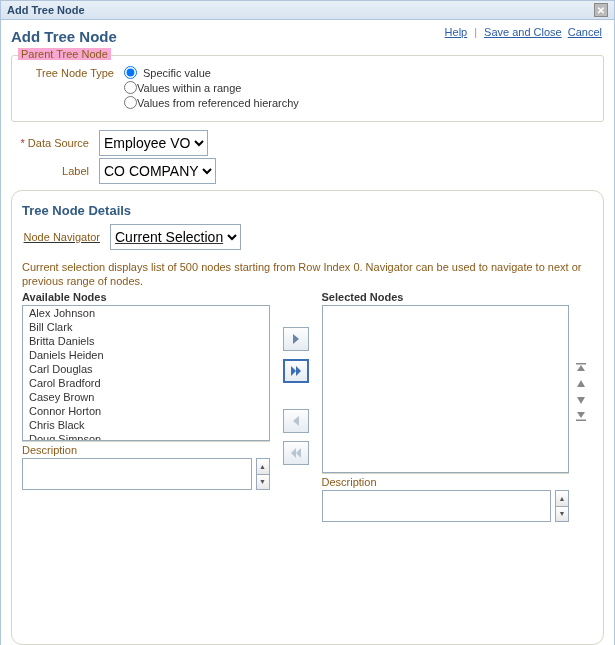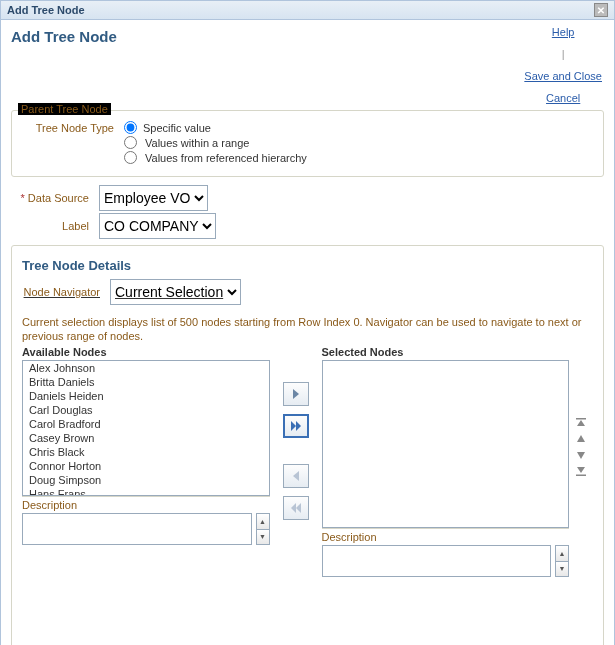--- a/index.html
+++ b/index.html
@@ -41,47 +41,47 @@
   .page-title {
     font-size: 15px; font-weight: bold;
     color: #315b82;
     padding: 2px 0 4px 0;
   }
   .action-links a, .action-links span.link {
     color: #2a5caa; text-decoration: underline;
     cursor:pointer;
     padding: 0 2px;
   }
-  .action-links { display:flex; gap:10px; align-items:center; font-size:11px;flex-direction:column; }
+  .action-links { display:flex; gap:2px; align-items:center; font-size:11px; }
   .action-links .divider { color:#999; padding:0 3px; text-decoration:none; }
   .fieldset {
     border: 1px solid #d6d6c8;
     border-radius: 3px;
     padding: 8px 10px 10px 10px;
     margin-bottom: 8px;
     position: relative;
   }
   .legend {
     color: #8a5a1a;
     font-size: 11px;
     position:absolute; top:-8px; left:6px;
-    background:#000000; padding:0 3px;
+    background:#f9a8d4; padding:0 3px;
   }
   .form-row {
     display:flex; align-items:center;
     gap: 6px;
     margin:2px 0;
   }
   .label {
     color: #8a5a1a;
     text-align: right;
     flex: 0 0 96px;
     padding-right:4px;
   }
-  .radio-row { display:flex; align-items:center; gap:8px; margin:2px 0 2px 102px; }
+  .radio-row { display:flex; align-items:center; gap:0; margin:2px 0 2px 102px; }
   .req { color:#a33; }
   select {
     font-family: Tahoma, Arial, sans-serif;
     font-size:14px;
     border:1px solid #9ab;
     background:#fff;
     height:26px;
   }
   .section-title {
     color:#315b82; font-weight:bold; font-size:13px;
@@ -146,21 +146,21 @@
   .reorder .rbtn {
     width:16px; height:14px;
     color:#666;
     display:flex; align-items:center; justify-content:center;
     font-size:9px; line-height:1;
     cursor:pointer;
   }
   .nested-box {
     border:1px solid #d6d6c8;
     padding:8px 10px 12px 10px;
-    border-radius:3px;
+    border-radius:11px;
   }
   .spacer-bottom { height:110px; }
   input[type=radio]{ margin:0; }
 </style>
 </head>
 <body>
 
 <div class="dialog">
 
   <div class="dialog-titlebar">
@@ -223,27 +223,28 @@
       </div>
 
       <div class="hint">Current selection displays list of 500 nodes starting from Row Index 0. Navigator can be used to navigate to next or previous range of nodes.</div>
 
       <div class="shuttle">
 
         <div class="shuttle-col">
           <div class="col-label">Available Nodes</div>
           <div class="listbox" id="available-list">
               <div class="item">Alex Johnson</div>
+              <div class="item">Bill Clark</div>
               <div class="item">Britta Daniels</div>
               <div class="item">Daniels Heiden</div>
               <div class="item">Carl Douglas</div>
               <div class="item">Carol Bradford</div>
               <div class="item">Casey Brown</div>
+              <div class="item">Connor Horton</div>
               <div class="item">Chris Black</div>
-              <div class="item">Connor Horton</div>
               <div class="item">Doug Simpson</div>
               <div class="item">Hans Frans</div>
             </div>
           <div class="desc-label">Description</div>
           <div class="desc-row">
             <div class="desc-area"></div>
             <div class="stepper">
               <div>▲</div>
               <div>▼</div>
             </div>

